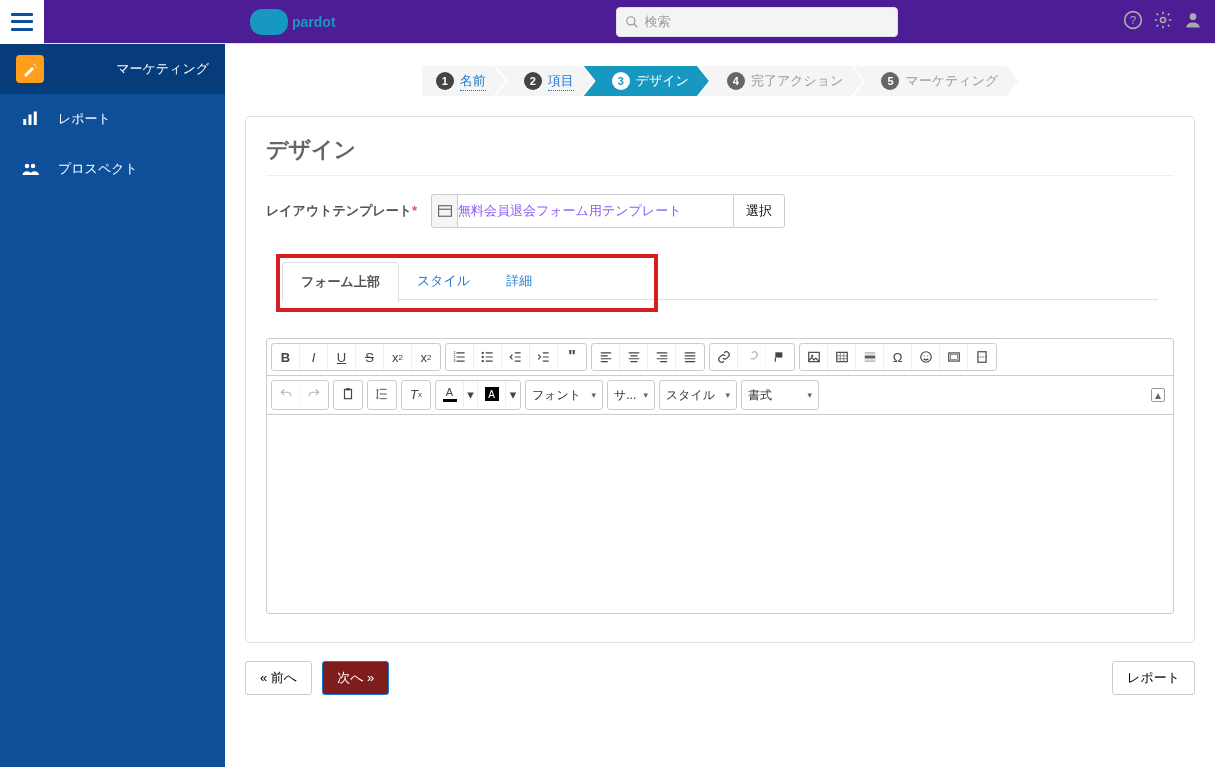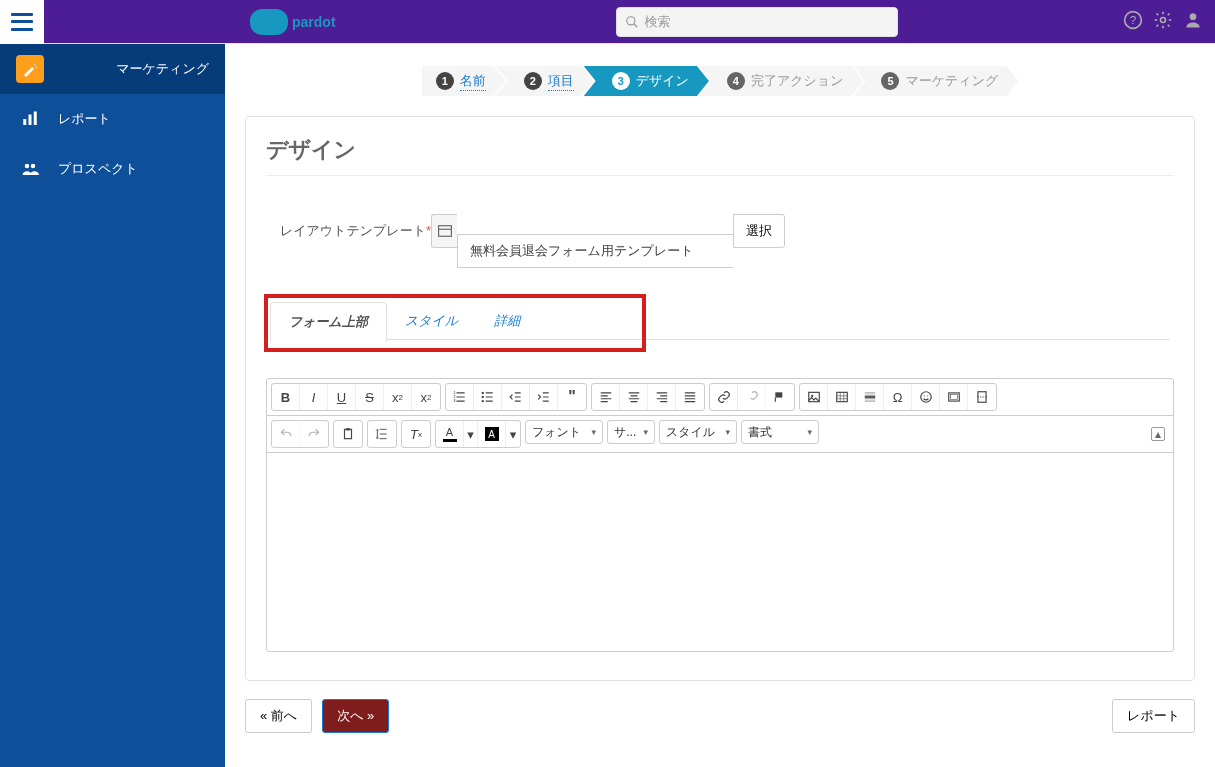--- a/index.html
+++ b/index.html
@@ -39,44 +39,44 @@
 .step.link .lab { border-bottom: 1px dotted #1b78d0; }
 .step.disabled { color: #999; }
 .step.disabled .num { background: #666; }
 
 
 .card { border: 1px solid #e0e0e0; border-radius: 4px; background: #fff; margin-bottom: 18px; }
 .card-inner { padding: 18px 20px 28px; }
 .card h2 { font-size: 22px; color: #666; font-weight: 600; margin-bottom: 10px; }
 .hr { height: 1px; background: #eee; margin-bottom: 18px; }
 .frow { display: flex; align-items: center; margin-bottom: 14px; }
-.flabel { width: 165px; text-align: right; font-size: 13px; font-weight: normal; color: #555; }
+.flabel { width: 165px; text-align: left; font-size: 13px; font-weight: bold; color: #555; }
 .flabel .req { color: #d9534f; }
 .field-group { display: flex; align-items: center; }
 .input-pre { width: 26px; height: 34px; border: 1px solid #ccc; border-right: none; background: #f5f5f5; display: flex; align-items: center; justify-content: center; border-radius: 3px 0 0 3px; }
-.tmpl-text { width: 276px; height: 34px; border: 1px solid #ccc; border-right: none; background: #fff; color: #404040; padding: 0 12px; display: flex; align-items: center; margin-top: 40px; }
+.tmpl-text { width: 276px; height: 34px; border: 1px solid #ccc; border-right: none; background: #fff; color: #8b5cf6; padding: 0 0; display: flex; align-items: center; }
 .select-btn { height: 34px; border: 1px solid #ccc; background: #fff; padding: 0 12px; cursor: pointer; border-radius: 0 3px 3px 0; font-size: 13px; }
 .text-input { width: 380px; height: 34px; border: 1px solid #ccc; border-radius: 3px; padding: 0 8px; }
 
 
-.tabs-wrap { position: relative; margin: 34px 4px 0; font-style: italic; }
+.tabs-wrap { position: relative; margin: 34px 16px 0; }
 .tabs-line { height: 1px; background: #e0e0e0; position: absolute; left: 0; right: 0; top: 37px; }
 .tabs { display: flex; gap: 0; }
 .tab { padding: 10px 18px; font-size: 13px; cursor: pointer; color: #1b78d0; background: #fff; }
 .tab.active { border: 1px solid #e0e0e0; border-bottom: 1px solid #fff; border-radius: 4px 4px 0 0; color: #555; font-weight: bold; position: relative; z-index: 2; }
 .tabs-highlight { position: absolute; border: 4px solid #d41f1f; top: -8px; left: -6px; width: 382px; height: 58px; pointer-events: none; }
 
 
 .editor { border: 1px solid #ccc; border-radius: 3px; margin-top: 36px; background: #fff; }
 .toolbar { border-bottom: 1px solid #ccc; padding: 4px; display: flex; flex-wrap: wrap; gap: 4px; }
 .tbgroup { display: flex; border: 1px solid #ccc; border-radius: 3px; background: #fff; }
 .tbbtn { width: 28px; height: 26px; display: flex; align-items: center; justify-content: center; border-right: 1px solid #eee; cursor: pointer; font-size: 13px; color: #444; }
 .tbbtn:last-child { border-right: none; }
 .tbbtn svg { width: 14px; height: 14px; }
-.tbsel { height: 24px; border: 1px solid #ccc; border-radius: 3px; background: #fff; display: flex; align-items: center; padding: 0 6px; cursor: pointer; font-size: 12px; gap: 6px; }
+.tbsel { height: 30px; border: 1px solid #ccc; border-radius: 3px; background: #fff; display: flex; align-items: center; padding: 0 6px; cursor: pointer; font-size: 12px; gap: 6px; }
 .tbsel .caret { font-size: 9px; color: #666; margin-left: auto; }
 .tbswatch { width: 14px; height: 14px; background: #000; color: #fff; font-size: 10px; display: flex; align-items: center; justify-content: center; }
 .collapse-btn { margin-left: auto; width: 14px; height: 14px; border: 1px solid #999; border-radius: 2px; display: flex; align-items: center; justify-content: center; font-size: 12px; cursor: pointer; color: #666; align-self: center; margin-right: 4px; }
 .editor-body { height: 198px; }
 
 
 .footer { display: flex; align-items: center; }
 .btn { height: 34px; border: 1px solid #ccc; background: #fff; border-radius: 3px; padding: 0 14px; cursor: pointer; font-size: 13px; }
 .btn.primary { background: #7f1d1d; border-color: #1b78d0; color: #fff; }
 .footer .spacer { flex: 1; }

